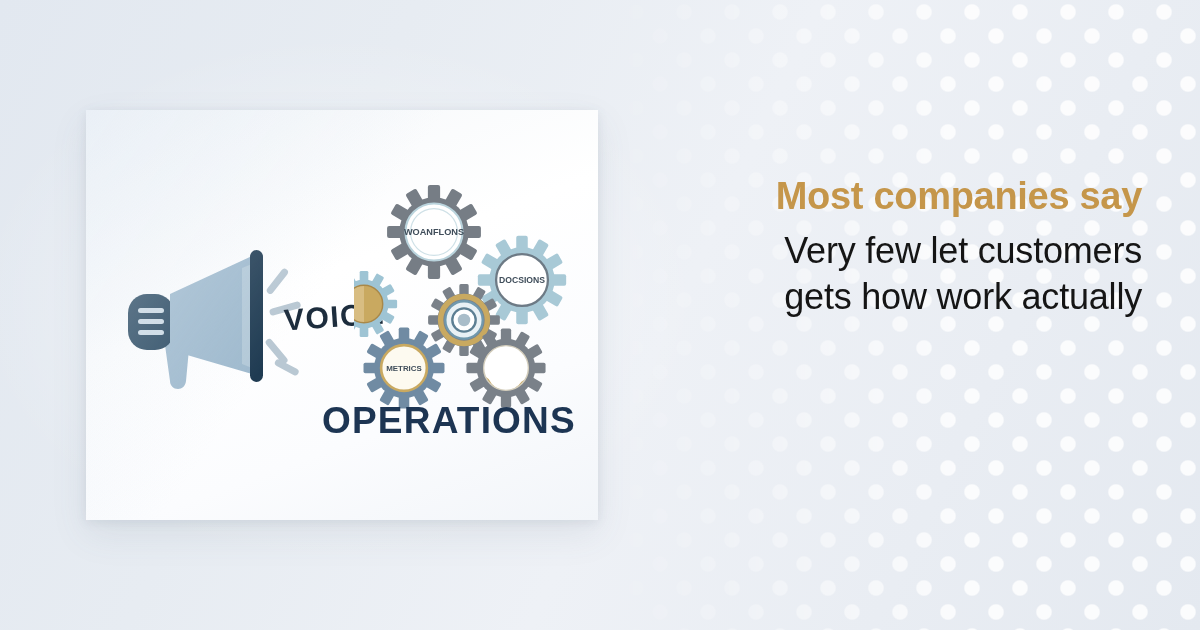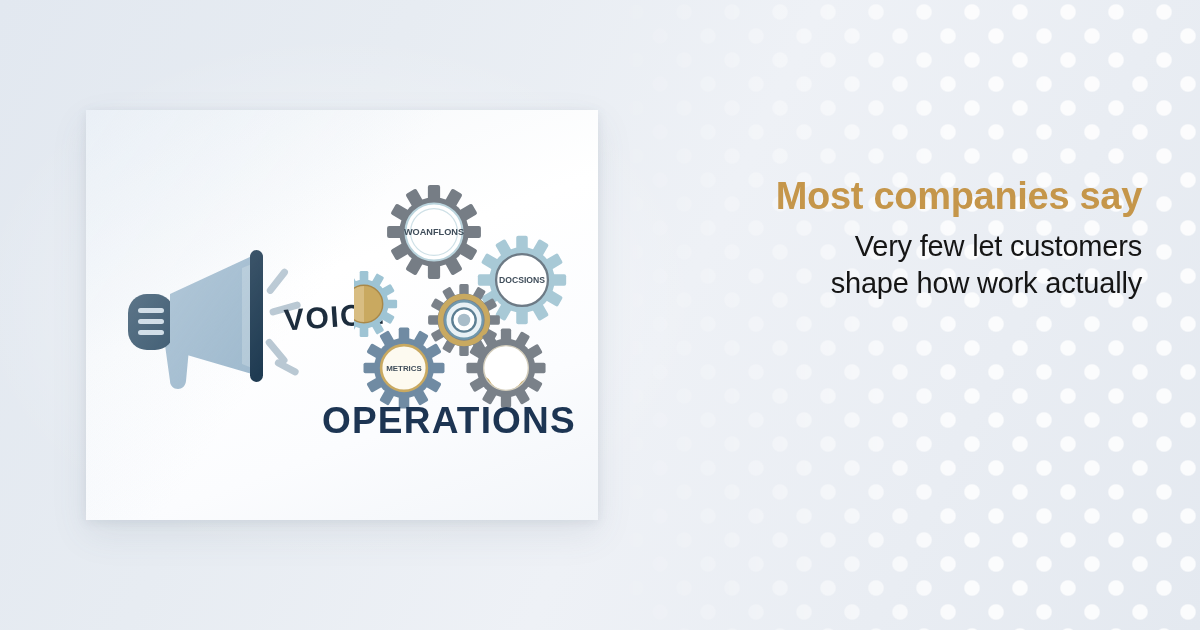--- a/index.html
+++ b/index.html
@@ -136,21 +136,21 @@
     font-weight: 700;
     line-height: 1.12;
     letter-spacing: -0.3px;
     margin: 0 0 10px 0;
     font-family: "Liberation Sans", sans-serif;
   }
   #headline .hl-line { display: block; }
 
   #subline {
     color: #151515;
-    font-size: 29px;
+    font-size: 36px;
     font-weight: 400;
     line-height: 1.30;
     letter-spacing: -0.2px;
     margin: 0;
     font-family: "Liberation Sans", sans-serif;
   }
   #subline .sub-line { display: block; }
 </style>
 </head>
 <body>
@@ -272,17 +272,17 @@
 
     </div>
   </div>
 
   <div id="text-block">
     <div id="headline">
       <span class="hl-line">Most companies say</span>
     </div>
     <p id="subline">
       <span class="sub-line">Very few let customers</span>
-      <span class="sub-line">shape how work actually</span>
+      <span class="sub-line">gets how work actually</span>
     </p>
   </div>
 
 </div>
 
 </body></html>

